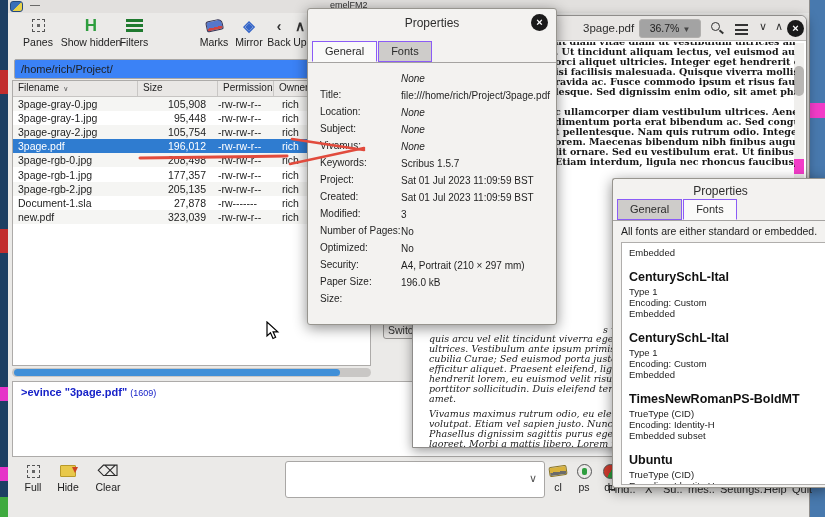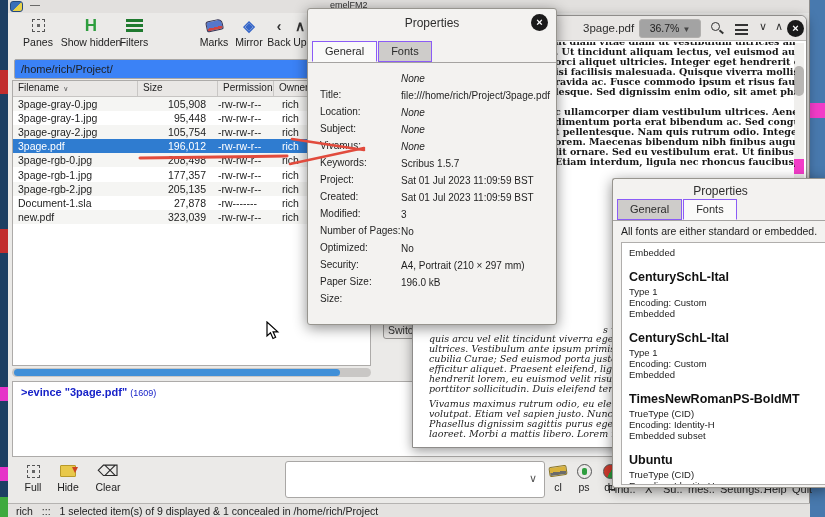--- a/index.html
+++ b/index.html
@@ -324,25 +324,20 @@
     </div>
 
     <span class="action-item" style="left:600px">Find..</span>
     <span class="action-item" style="left:637px">X</span>
     <span class="action-item" style="left:655px">Su..</span>
     <span class="action-item" style="left:680px">mes..</span>
     <span class="action-item" style="left:712px">Settings..</span>
     <span class="action-item" style="left:756px">Help</span>
     <span class="action-item" style="left:784px">Quit</span>
 
-    <div class="a statusbar">
-      <span>rich</span>
-      <span>:::</span>
-      <span>1 selected item(s) of 9 displayed &amp; 1 concealed in /home/rich/Project</span>
-    </div>
   </div>
 
   <div class="a evince">
     <div class="ev-head">
       <span class="ev-title">3page.pdf</span>
       <span class="ev-zoom"><span>36.7%</span><span class="dd">▼</span></span>
       <span class="ev-search"></span>
       <span class="ev-menu">
           <span></span>
           <span></span>
@@ -381,20 +376,21 @@
 
     <div class="pdf-frag">s vel. Nam ac h</div>
     <div class="pdf-bot">
       <div>
           <div class="pline">quis arcu vel elit tincidunt viverra eget vel</div>
           <div class="pline">ultrices. Vestibulum ante ipsum primis in</div>
           <div class="pline">cubilia Curae; Sed euismod porta justo id</div>
           <div class="pline">efficitur aliquet. Praesent eleifend, ligula v</div>
           <div class="pline">hendrerit lorem, eu euismod velit risus at</div>
           <div class="pline">porttitor sollicitudin. Duis eleifend tempus</div>
+          <div class="pline">amet.</div>
         </div>
       <div class="pgap2"></div>
       <div>
           <div class="pline">Vivamus maximus rutrum odio, eu elemen</div>
           <div class="pline">volutpat. Etiam vel sapien justo. Nunc orn</div>
           <div class="pline">Phasellus dignissim sagittis purus eget cur</div>
           <div class="pline">laoreet. Morbi a mattis libero. Lorem ipsu</div>
         </div>
     </div>
   </div>

